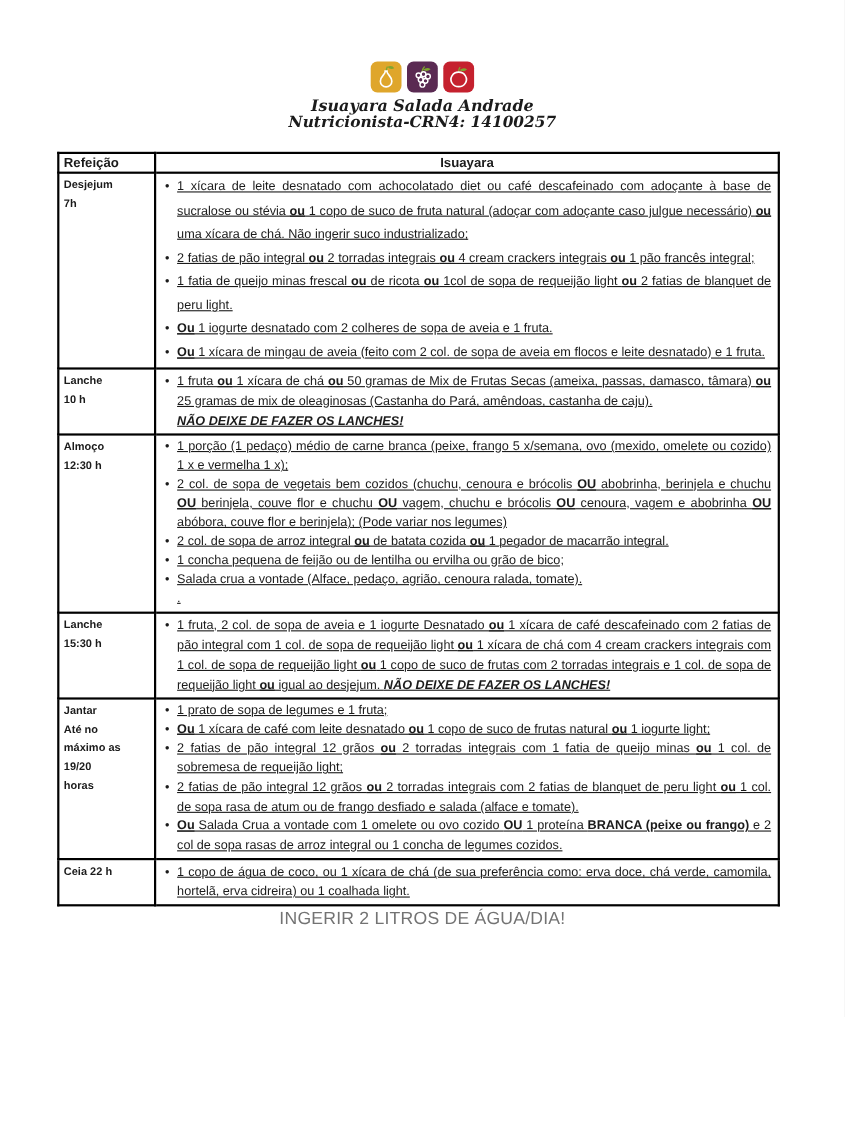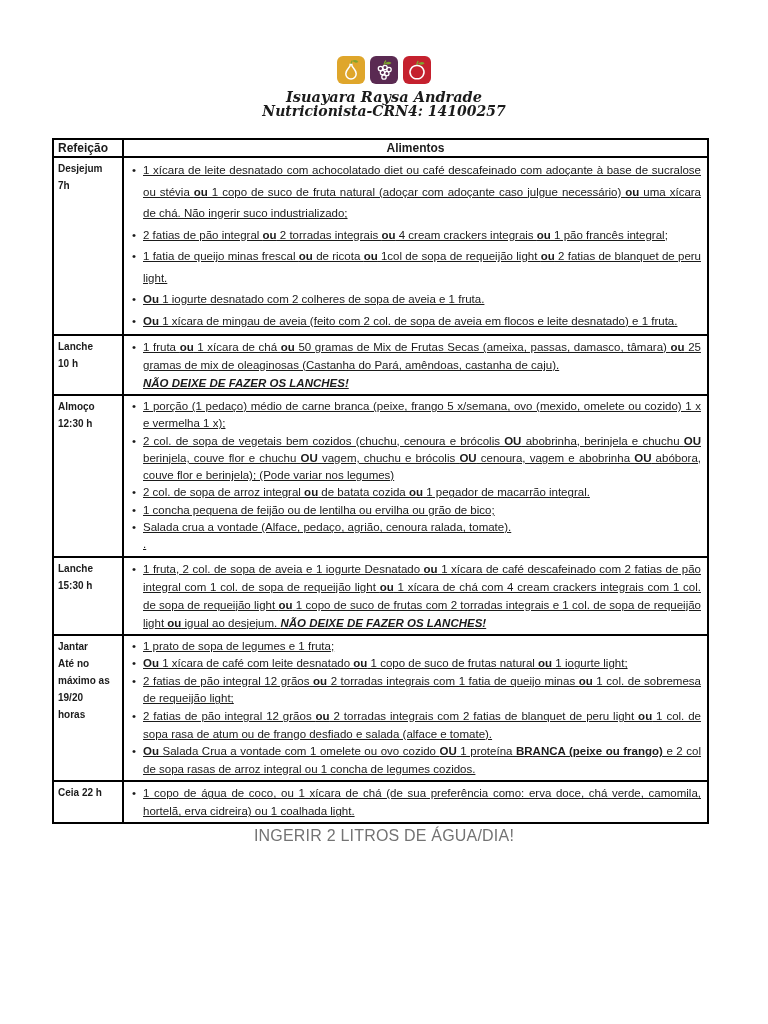--- a/index.html
+++ b/index.html
@@ -12,21 +12,21 @@
   .hdr{padding-top:56px;text-align:center;}
   .hdr-icons{display:flex;justify-content:center;gap:5px;}
   .fruit-badge{width:28px;height:28px;border-radius:6px;display:flex;align-items:center;justify-content:center;}
   .hdr-name{margin-top:5px;font-family:"DejaVu Serif",serif;font-style:italic;font-weight:bold;font-size:14.5px;line-height:15px;}
   .hdr-cred{font-family:"DejaVu Serif",serif;font-style:italic;font-weight:bold;font-size:14px;line-height:15px;}
   
   table.menu{
     border-collapse:collapse;margin:19px 0 0 52px;width:657px;table-layout:fixed;
   }
   table.menu th,table.menu td{border:2px solid #000;vertical-align:top;box-sizing:border-box;}
-  th.col-meal{width:70px;}
+  th.col-meal{width:88px;}
   thead th{font-size:12px;font-weight:bold;padding:0 4px;height:17px;line-height:16px;}
   thead th.col-meal{text-align:left;}
   thead th.col-foods{text-align:center;}
   td.meal{font-weight:bold;font-size:10px;padding:2px 3px 2px 4px;line-height:17px;}
   td.foods{font-size:11.5px;padding:2px 6px 2px 7px;}
   .item{position:relative;padding-left:12px;text-align:justify;line-height:18px;text-decoration:underline;}
   .item.bulleted::before{content:"\2022";position:absolute;left:1px;top:0;}
   tbody tr:nth-child(1) td{height:175px;}
   tbody tr:nth-child(1) .item{line-height:21.5px;}
   tbody tr:nth-child(2) td{height:55px;}
@@ -71,29 +71,29 @@
         </svg>
       </span>
       <span class="fruit-badge" style="background: rgb(197, 33, 46);">
         <svg width="28" height="28" viewBox="0 0 28 28">
           <path d="M14.8 7.6 q4 -3 6.8 -0.4 q-3.2 2.8 -6.8 0.4" fill="#7EA52F"></path>
           <path d="M13.9 9.2 q0 -2.6 1.4 -4.2" stroke="#7EA52F" stroke-width="1.2" fill="none"></path>
           <path d="M13.9 9.6 a7 6.6 0 1 0 0.2 0 z" fill="none" stroke="#FFFFFF" stroke-width="1.5"></path>
         </svg>
       </span>
     </div>
-    <div class="hdr-name">Isuayara Raysa Andrade</div>
+    <div class="hdr-name">Isuayara Salada Andrade</div>
     <div class="hdr-cred">Nutricionista-CRN4: 14100257</div>
   </div>
 
   <table class="menu">
     <thead>
       <tr>
         <th class="col-meal">Refeição</th>
-        <th class="col-foods">Alimentos</th>
+        <th class="col-foods">Isuayara</th>
       </tr>
     </thead>
     <tbody id="rows-body">
         <tr>
           <td class="meal">
             <div>Desjejum</div>
             <div>7h</div>
           </td>
           <td class="foods">
             <div class="item bulleted">1 xícara de leite desnatado com achocolatado diet ou café descafeinado com adoçante à base de sucralose ou stévia <span class="t-u">ou</span> 1 copo de suco de fruta natural (adoçar com adoçante caso julgue necessário) <span class="t-u">ou</span> uma xícara de chá. Não ingerir suco industrializado;</div>

